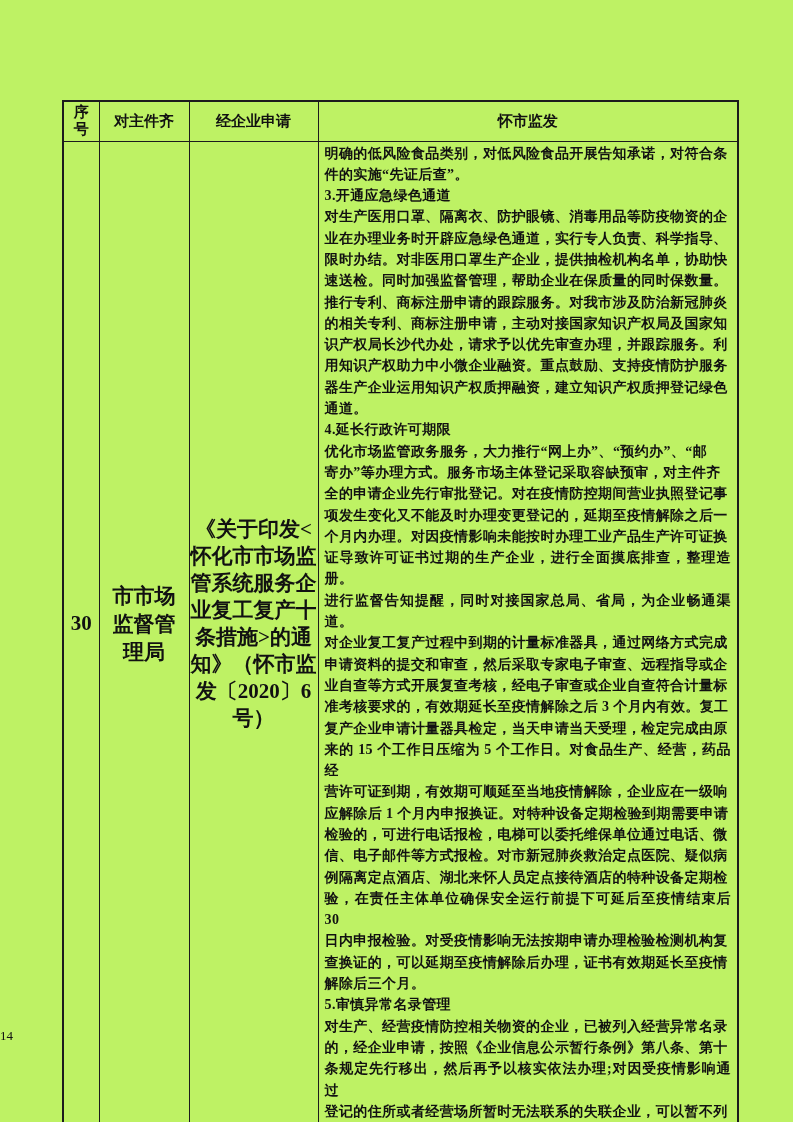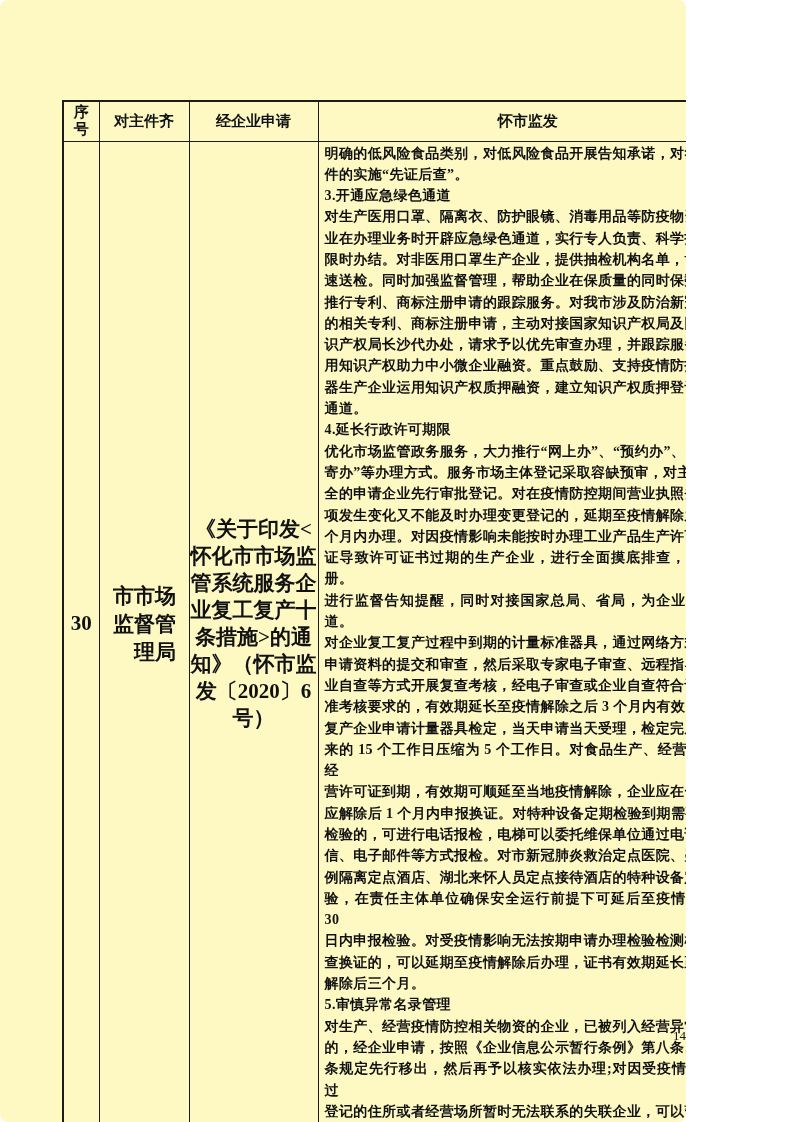--- a/index.html
+++ b/index.html
@@ -4,24 +4,23 @@
 <style>
   * { margin: 0; padding: 0; box-sizing: border-box; }
   html, body {
     width: 793px; height: 1122px;
     background: #ffffff;
     font-family: "Liberation Serif", "DejaVu Serif", serif;
     color: #111;
   }
   .page {
     position: relative;
-    width: 686px; height: 1122px;
-    background: #fef9c3;
+    width: 793px; height: 1122px;
+    background: #bef264;
     overflow: hidden;
-    border-radius: 8px;
   }
   table.doc-table {
     position: absolute;
     left: 62px; top: 100px;
     width: 675px;
     border-collapse: collapse;
     table-layout: fixed;
     border: 2px solid #1c1c1c;
   }
   table.doc-table th, table.doc-table td {
@@ -40,21 +39,21 @@
   .hdr-serial-inner { display: inline-block; width: 1.1em; line-height: 17px; }
   tr.data-row td { height: 873px; }
   td.serial-cell, td.agency-cell, td.docname-cell {
     font-size: 21px;
     padding-bottom: 32px; 
   }
   .agency-inner {
     display: inline-block;
     width: 64px;
     line-height: 28px;
-    text-align: right;
+    text-align: center;
   }
   .docname-inner {
     display: inline-block;
     width: 126px;
     line-height: 27px;
     text-align: center;
   }
   td.content-cell {
     vertical-align: top;
     text-align: left;
@@ -64,21 +63,21 @@
     font-size: 14px;
     line-height: 21.3px;
     white-space: pre-line;
     text-align: justify;
     letter-spacing: 0.4px;
   }
   .page-number {
     position: absolute;
     left: 0; right: 0;
     top: 1028px;
-    text-align: right;
+    text-align: left;
     font-size: 13px;
     font-family: "Liberation Serif", "DejaVu Serif", serif;
   }
 </style>
 </head>
 <body>
 
 <div class="page">
 
   <table class="doc-table">

